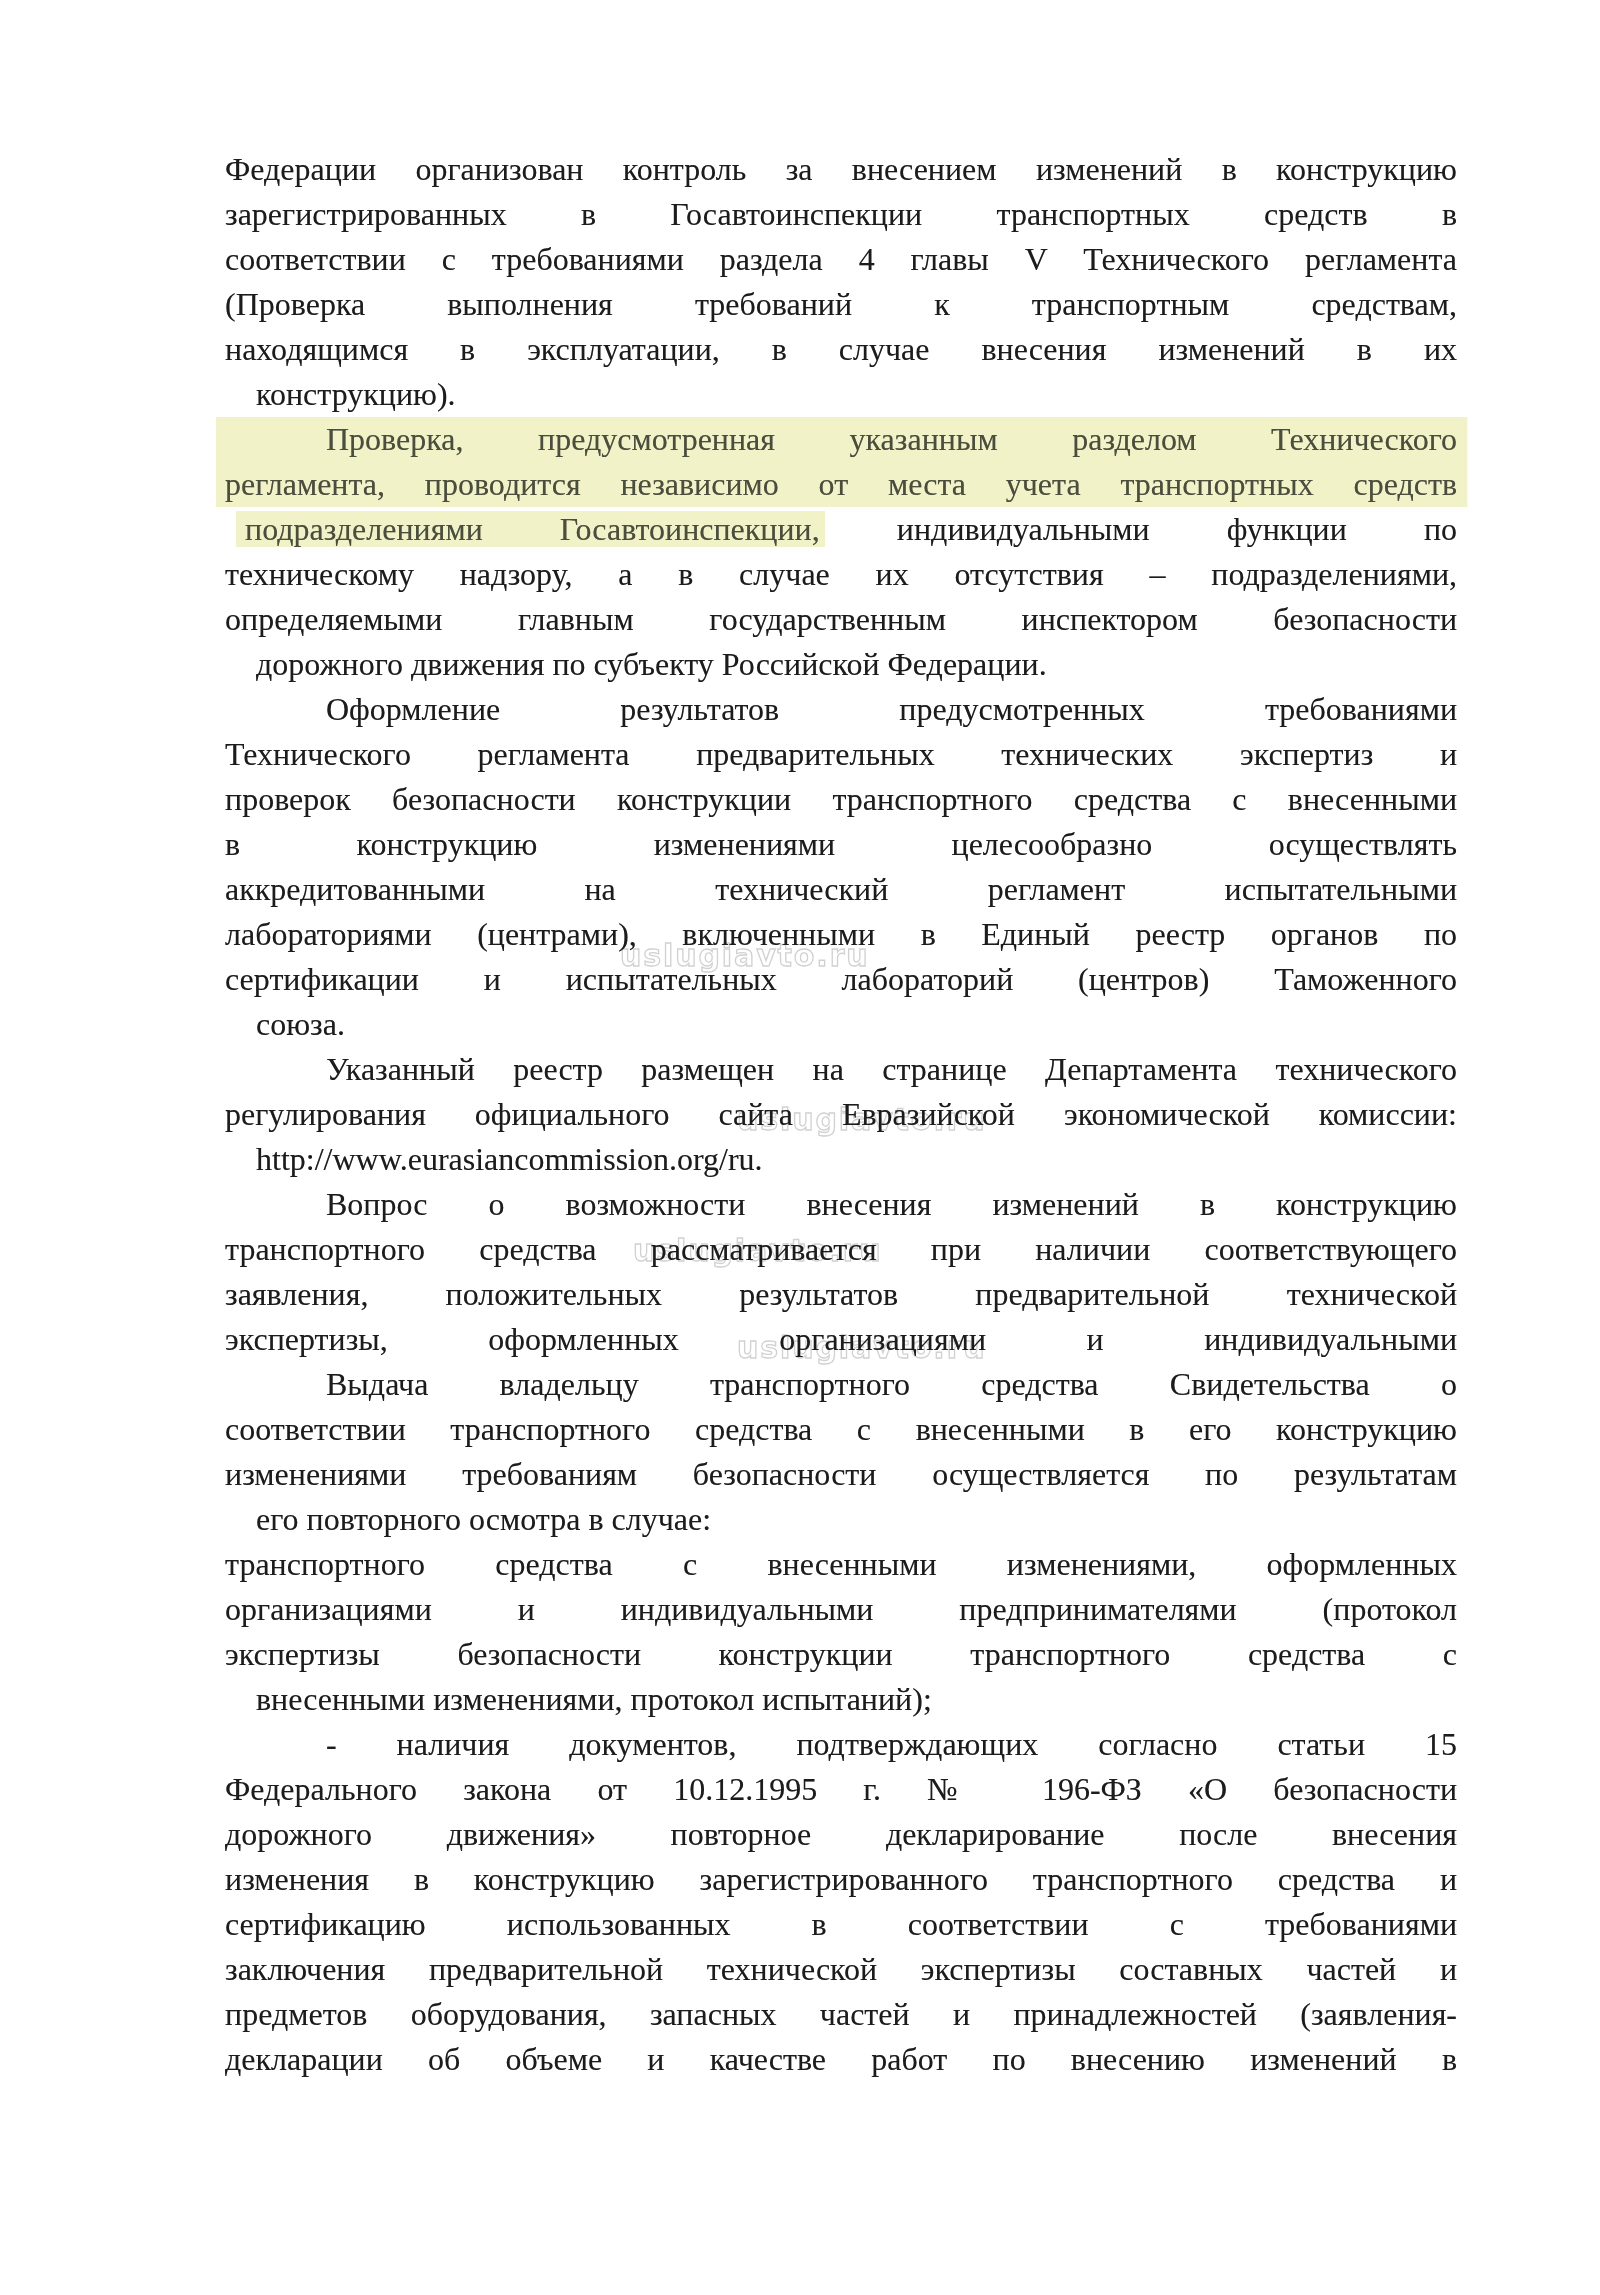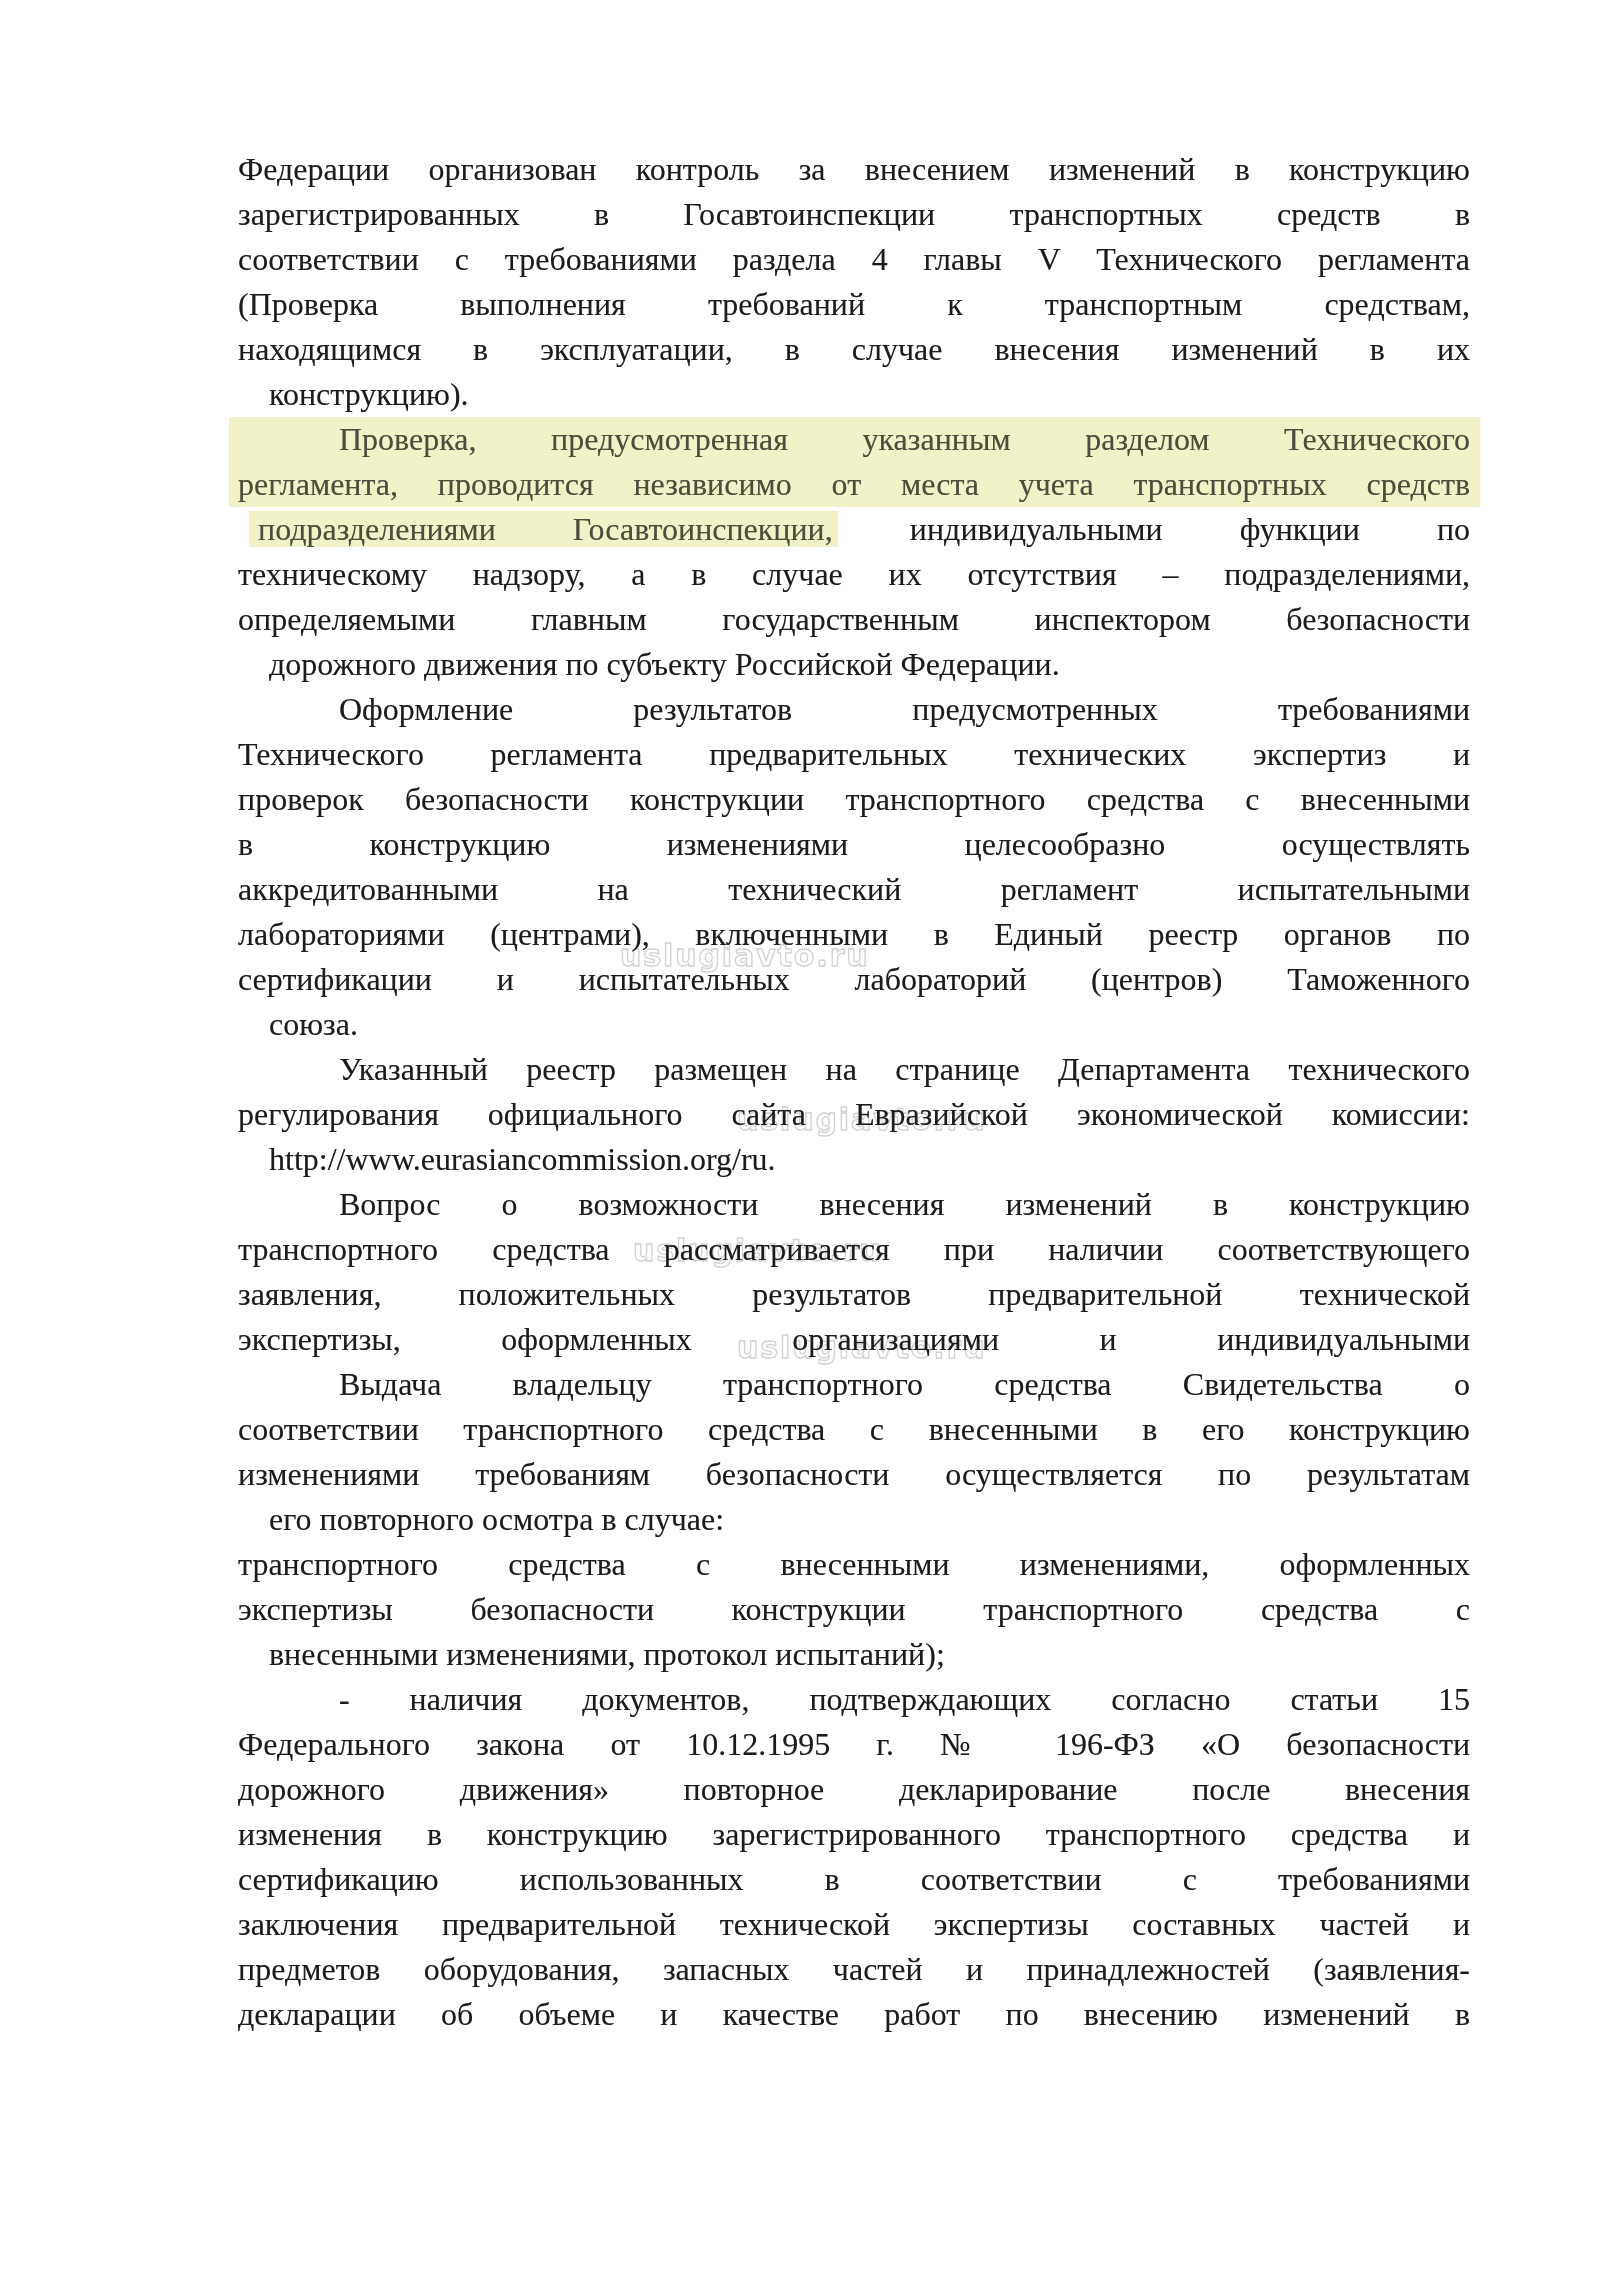--- a/index.html
+++ b/index.html
@@ -33,21 +33,21 @@
     white-space: nowrap;
   }
   @supports (-webkit-text-stroke: 1px black) {
     .wm {
       color: transparent;
       -webkit-text-stroke: 1.3px var(--wm, #c6c6c6);
     }
   }
   .text-block {
     position: absolute;
-    left: 238px;
+    left: 225px;
     top: 147px;
     width: 1232px;
     z-index: 2;
   }
   .line {
     height: 45px;
     line-height: 45px;
     font-size: 32px;
     text-align: justify;
     text-align-last: justify;
@@ -104,20 +104,21 @@
       <div class="line pend"><span>http://www.eurasiancommission.org/ru.</span></div>
       <div class="line indent"><span>Вопрос о возможности внесения изменений в конструкцию</span></div>
       <div class="line"><span>транспортного средства рассматривается при наличии соответствующего</span></div>
       <div class="line"><span>заявления, положительных результатов предварительной технической</span></div>
       <div class="line"><span>экспертизы, оформленных организациями и индивидуальными</span></div>
       <div class="line indent"><span>Выдача владельцу транспортного средства Свидетельства о</span></div>
       <div class="line"><span>соответствии транспортного средства с внесенными в его конструкцию</span></div>
       <div class="line"><span>изменениями требованиям безопасности осуществляется по результатам</span></div>
       <div class="line pend"><span>его повторного осмотра в случае:</span></div>
       <div class="line"><span>транспортного средства с внесенными изменениями, оформленных</span></div>
+      <div class="line"><span>организациями и индивидуальными предпринимателями (протокол</span></div>
       <div class="line"><span>экспертизы безопасности конструкции транспортного средства с</span></div>
       <div class="line pend"><span>внесенными изменениями, протокол испытаний);</span></div>
       <div class="line indent"><span>- наличия документов, подтверждающих согласно статьи 15</span></div>
       <div class="line"><span>Федерального закона от 10.12.1995 г. № 196-ФЗ «О безопасности</span></div>
       <div class="line"><span>дорожного движения» повторное декларирование после внесения</span></div>
       <div class="line"><span>изменения в конструкцию зарегистрированного транспортного средства и</span></div>
       <div class="line"><span>сертификацию использованных в соответствии с требованиями</span></div>
       <div class="line"><span>заключения предварительной технической экспертизы составных частей и</span></div>
       <div class="line"><span>предметов оборудования, запасных частей и принадлежностей (заявления-</span></div>
       <div class="line"><span>декларации об объеме и качестве работ по внесению изменений в</span></div>

